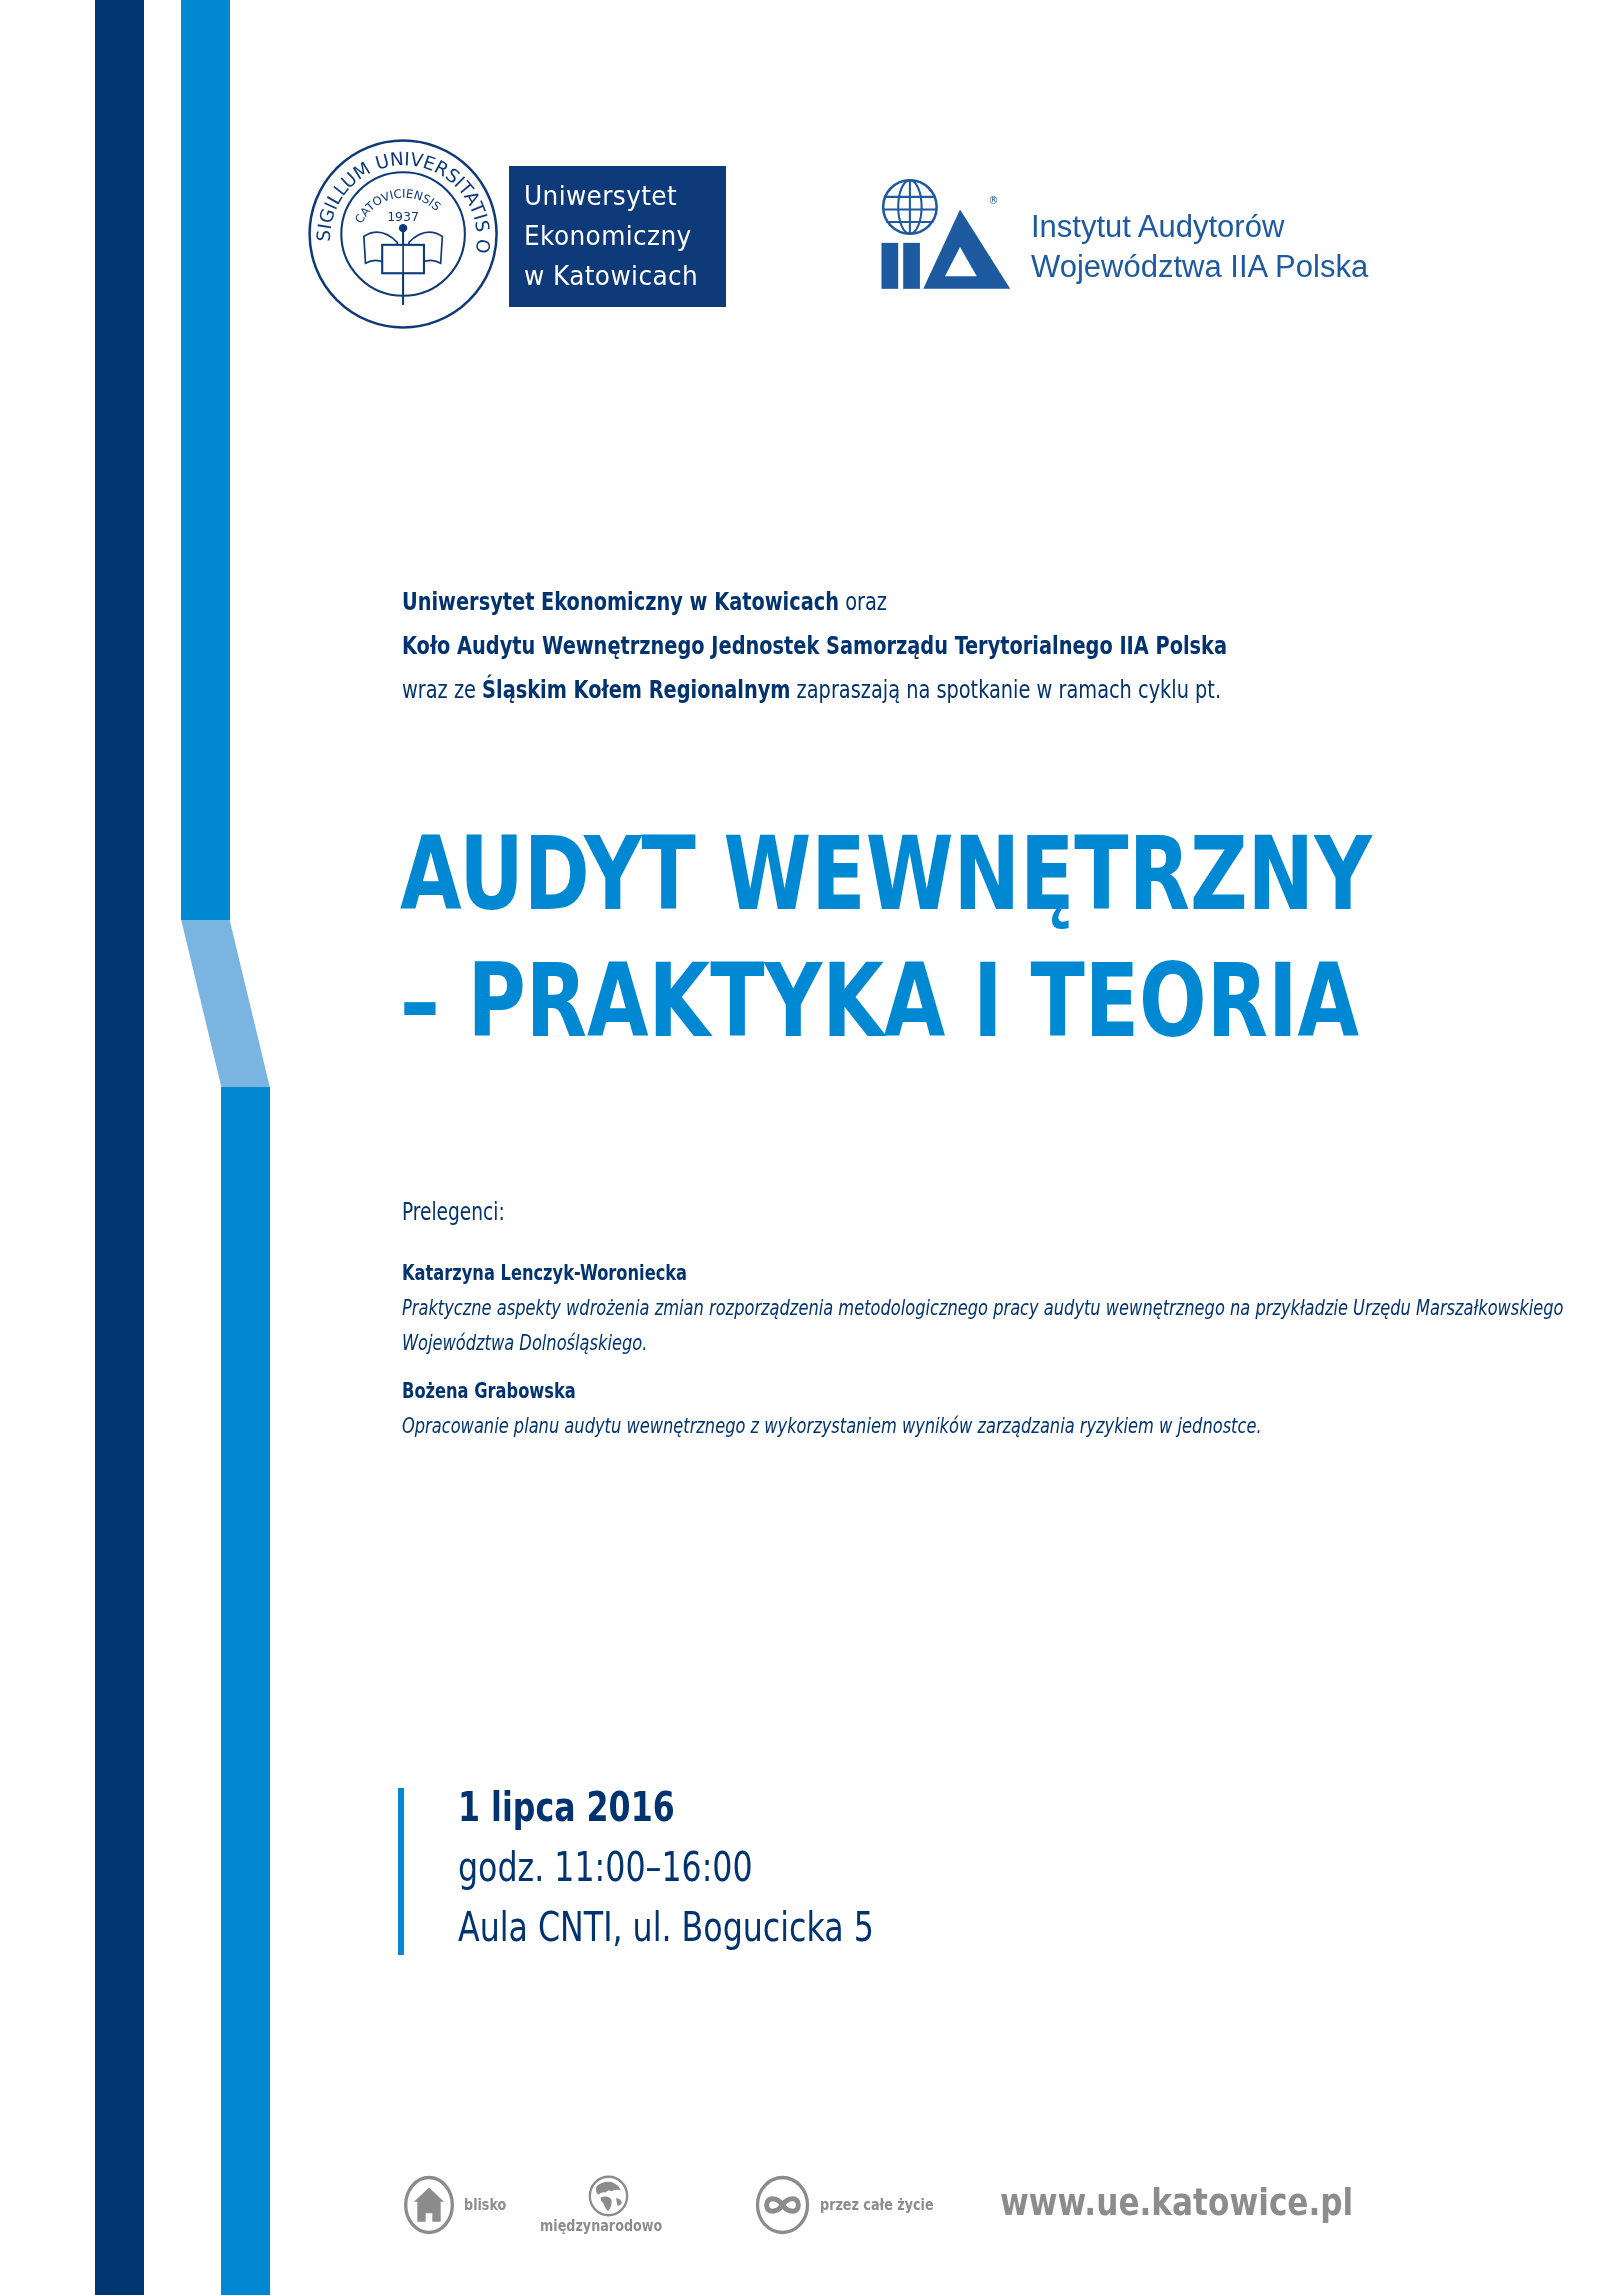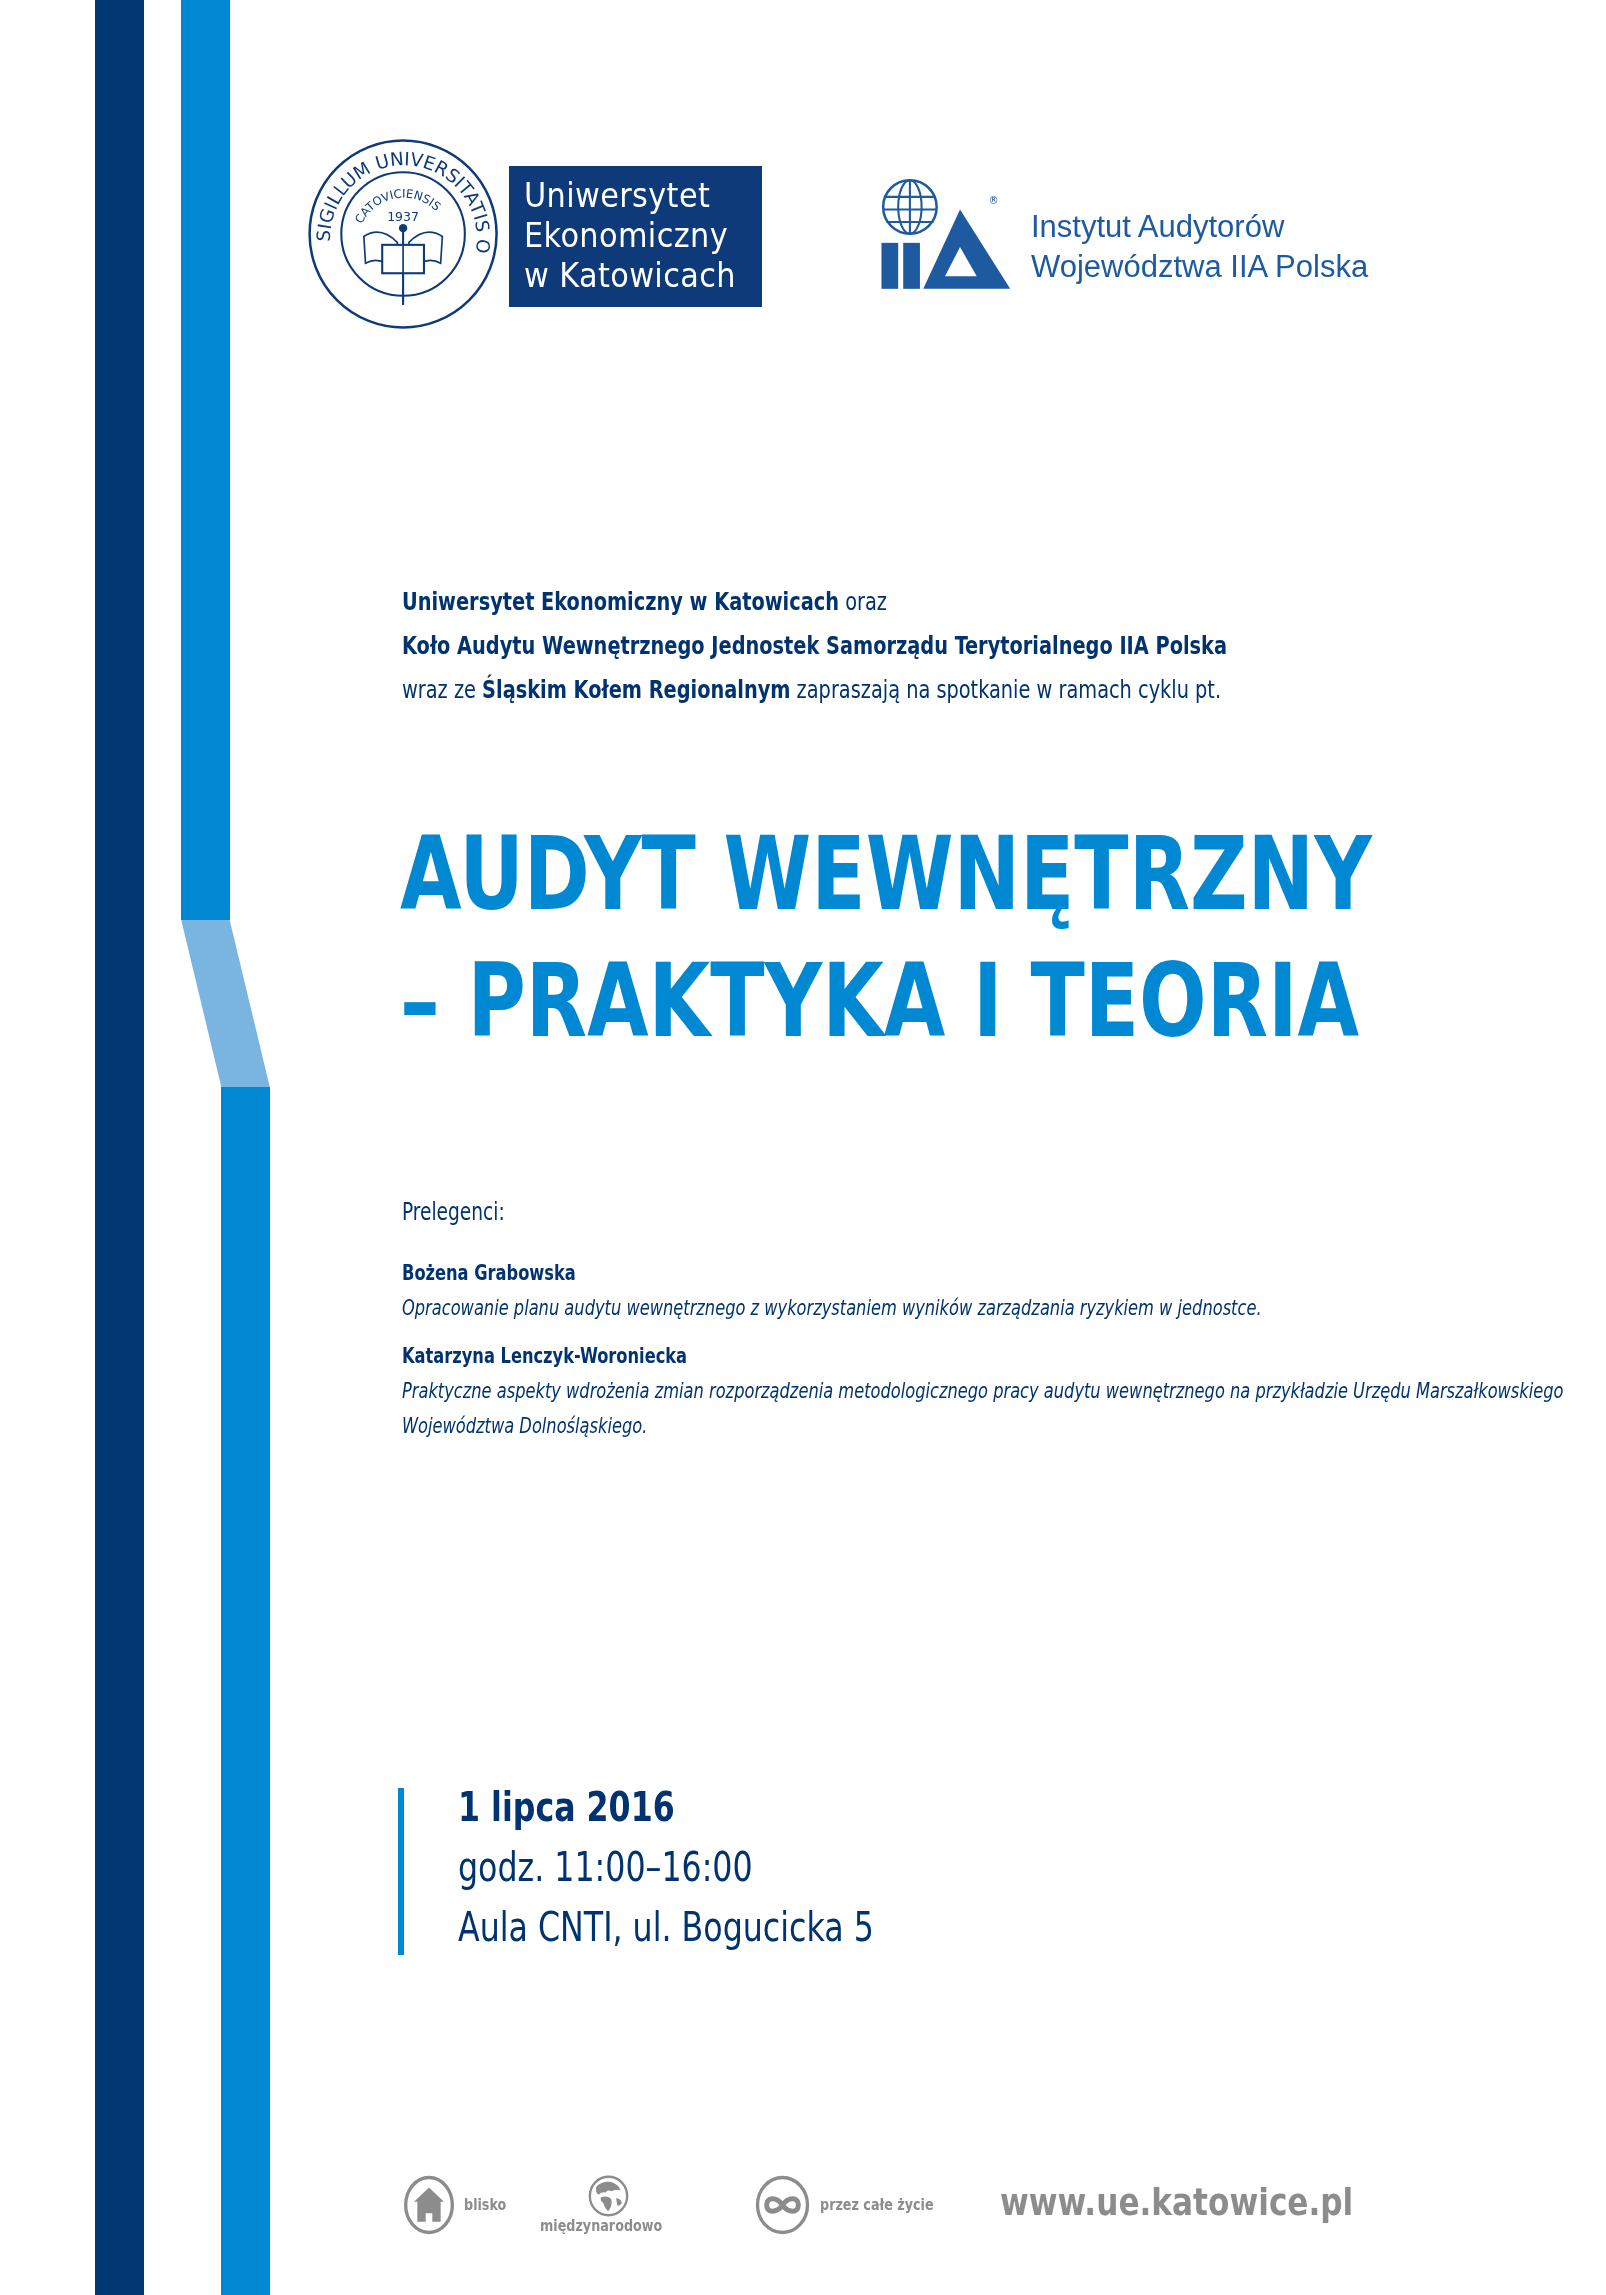--- a/index.html
+++ b/index.html
@@ -11,22 +11,22 @@
   }
   .abs { position:absolute; }
   
   #stripe-navy { left:95px; top:0; width:49px; height:2295px; background:#003672; }
   #stripe-blue-top { left:181px; top:0; width:49px; height:920px; background:#0088d2; }
   #stripe-blue-diag { left:181px; top:920px; width:89px; height:167px; }
   #stripe-blue-bottom { left:221px; top:1087px; width:49px; height:1209px; background:#0088d2; }
 
   
   #ue-seal { left:305px; top:138px; width:197px; height:192px; }
-  #ue-box { left:509px; top:166px; width:253px; height:141px; background:#0e3a7a; color:#fff;
-    font-family:"DejaVu Sans", sans-serif; font-size:33px; line-height:40px; padding:10px 4px 0 15px; box-sizing:border-box; letter-spacing:0.4px;}
+  #ue-box { left:509px; top:166px; width:217px; height:141px; background:#0e3a7a; color:#fff;
+    font-family:"DejaVu Sans", sans-serif; font-size:27px; line-height:40px; padding:10px 4px 0 15px; box-sizing:border-box; letter-spacing:0.4px;}
   #ue-box div { white-space:nowrap; transform:scaleX(0.92); transform-origin:left; }
 
   
   #iia-mark { left:878px; top:176px; width:134px; height:117px; }
   #iia-text { left:1031px; top:207px; color:#1e5aa0; font-family:"Liberation Sans", sans-serif;
     font-size:31px; line-height:40px; white-space:nowrap; }
 
   
   #intro { left:402px; top:580px; font-size:25px; line-height:44px; color:#00336f; white-space:nowrap; }
   #intro b { font-weight:bold; }
@@ -128,26 +128,26 @@
 </div>
 
 <div id="title" class="abs">
   <div>AUDYT WEWNĘTRZNY</div>
   <div>– PRAKTYKA I TEORIA</div>
 </div>
 
 <div id="speakers" class="abs">
   <div class="label">Prelegenci:</div>
   <div class="speaker">
+    <div class="name">Katarzyna Lenczyk-Woroniecka</div>
+    <div class="topic">Praktyczne aspekty wdrożenia zmian rozporządzenia metodologicznego pracy audytu wewnętrznego na przykładzie Urzędu Marszałkowskiego Województwa Dolnośląskiego.</div>
+  </div>
+  <div class="speaker">
     <div class="name">Bożena Grabowska</div>
     <div class="topic">Opracowanie planu audytu wewnętrznego z wykorzystaniem wyników zarządzania ryzykiem w jednostce.</div>
-  </div>
-  <div class="speaker">
-    <div class="name">Katarzyna Lenczyk-Woroniecka</div>
-    <div class="topic">Praktyczne aspekty wdrożenia zmian rozporządzenia metodologicznego pracy audytu wewnętrznego na przykładzie Urzędu Marszałkowskiego Województwa Dolnośląskiego.</div>
   </div>
 </div>
 
 <div id="date-bar" class="abs"></div>
 <div id="date-block" class="abs">
   <div class="d1">1 lipca 2016</div>
   <div class="d2">godz. 11:00–16:00</div>
   <div class="d3">Aula CNTI, ul. Bogucicka 5</div>
 </div>
 

